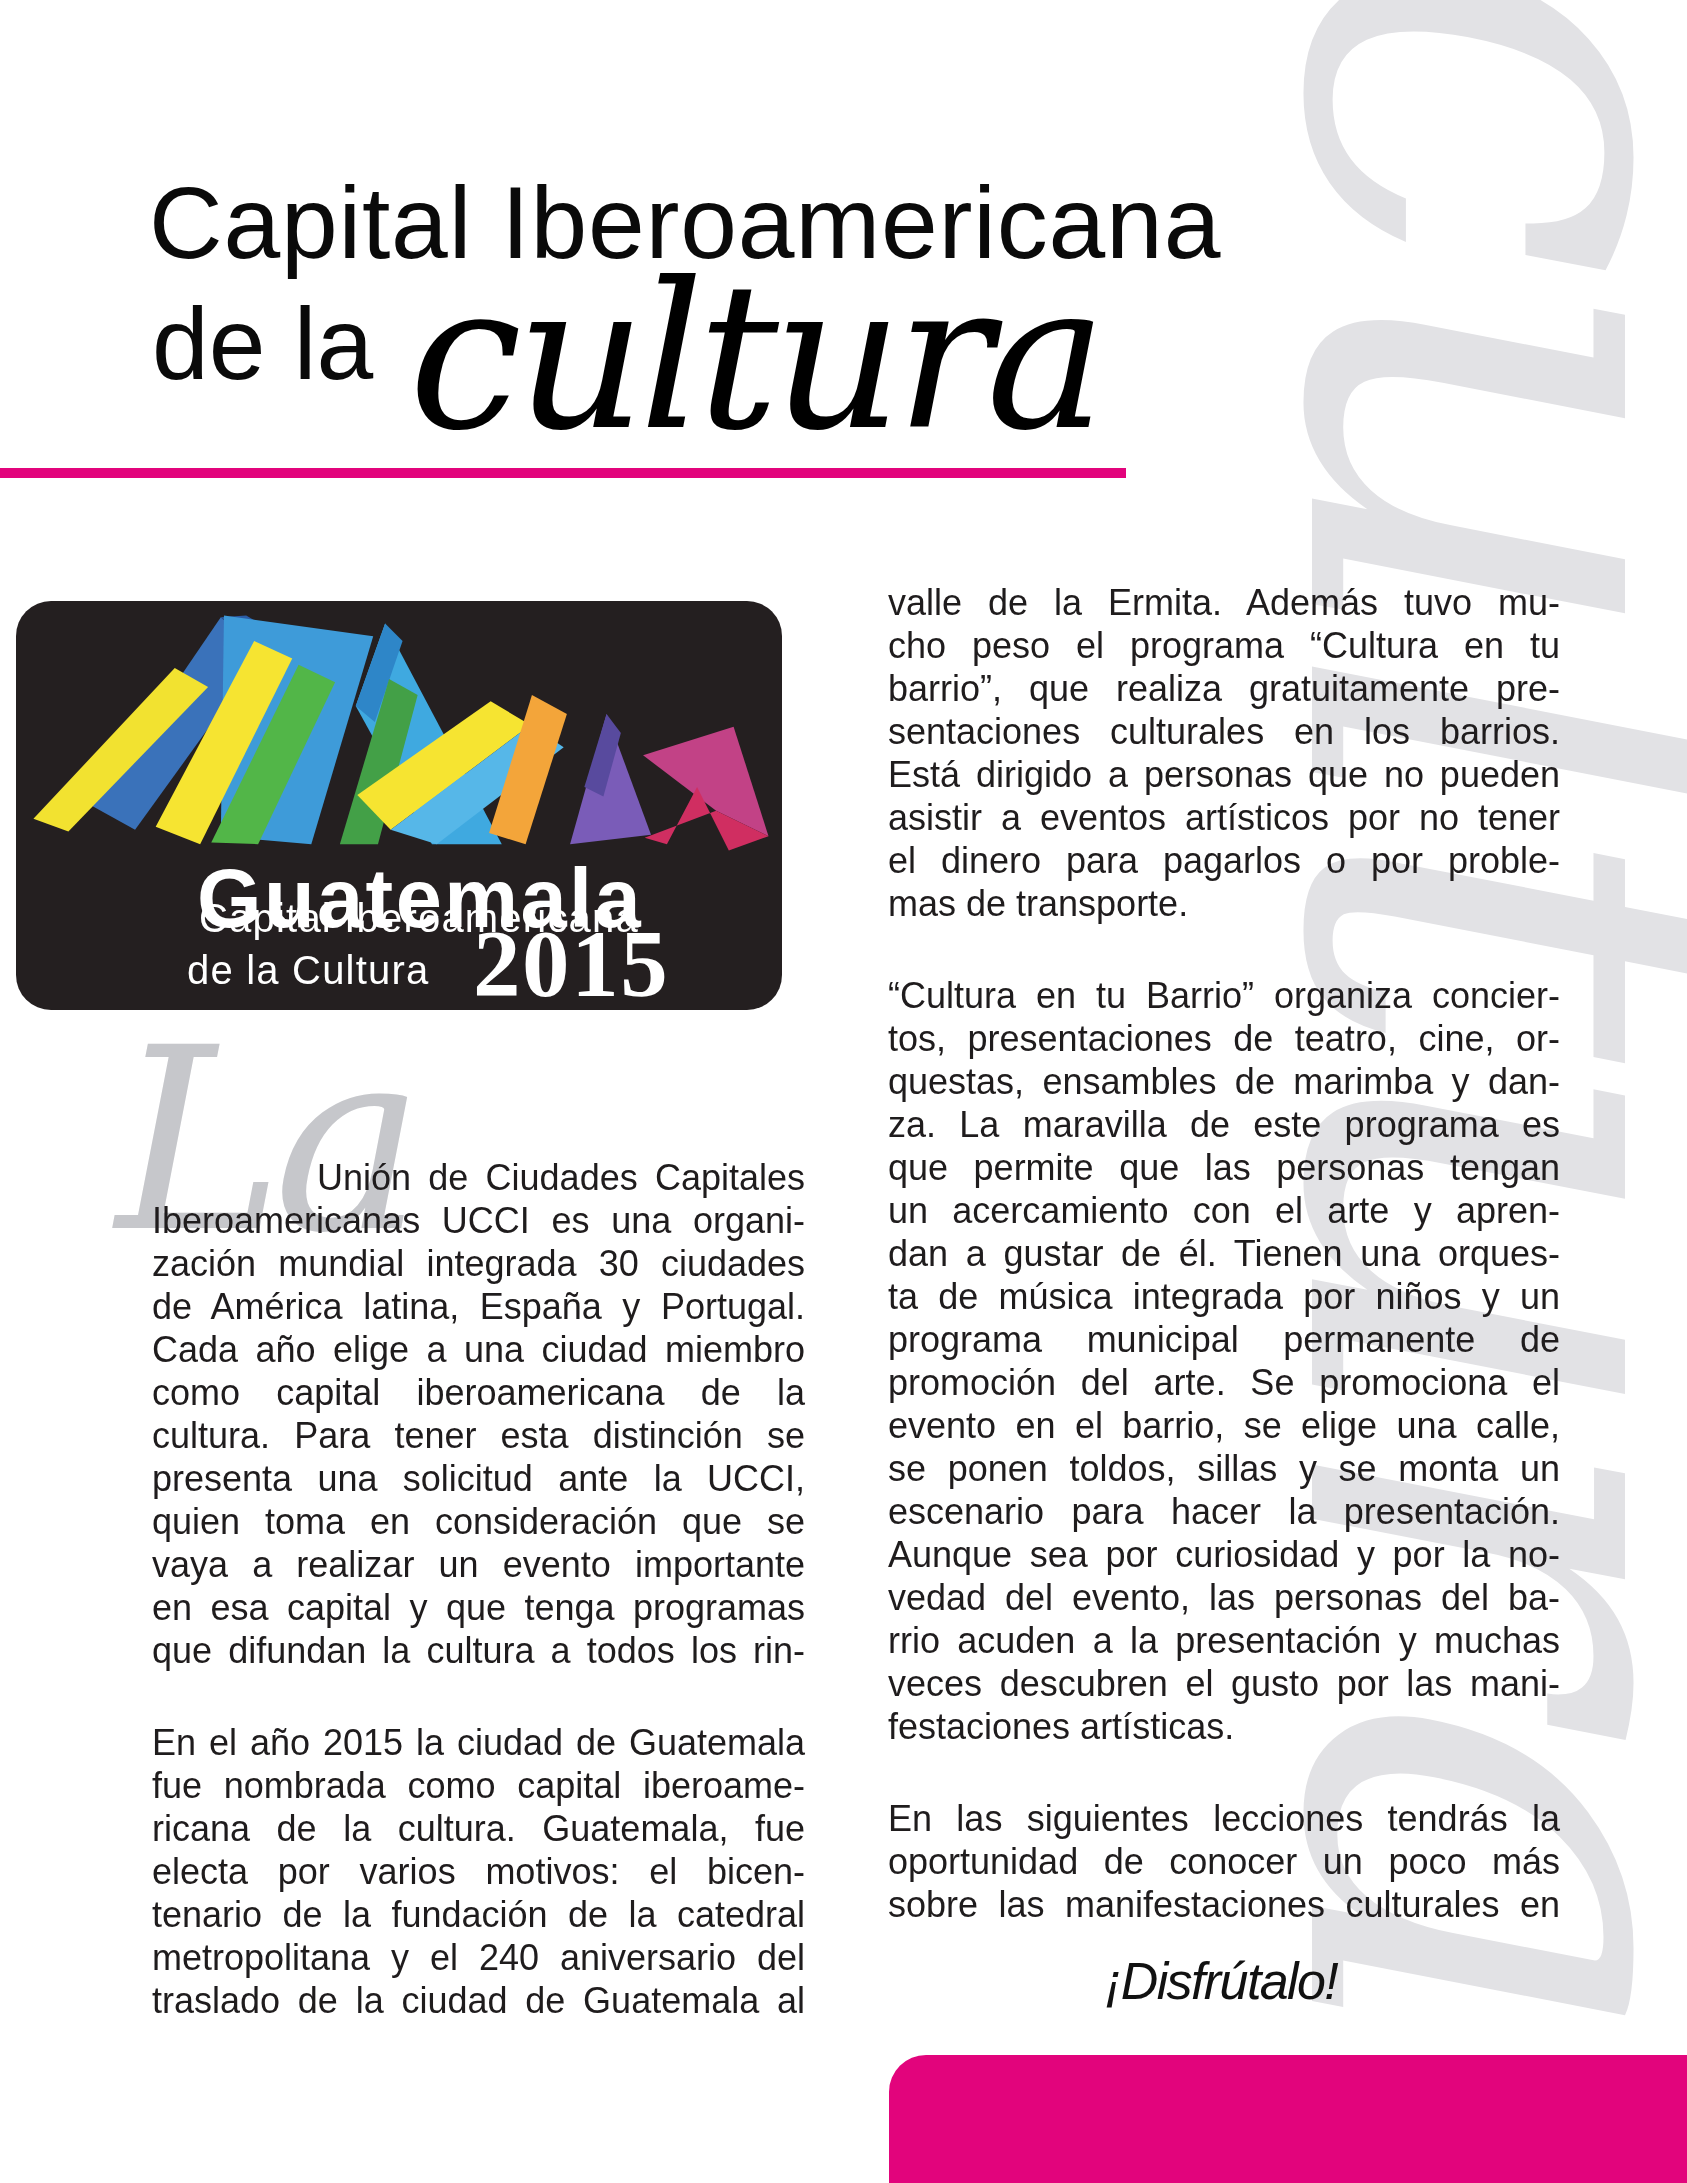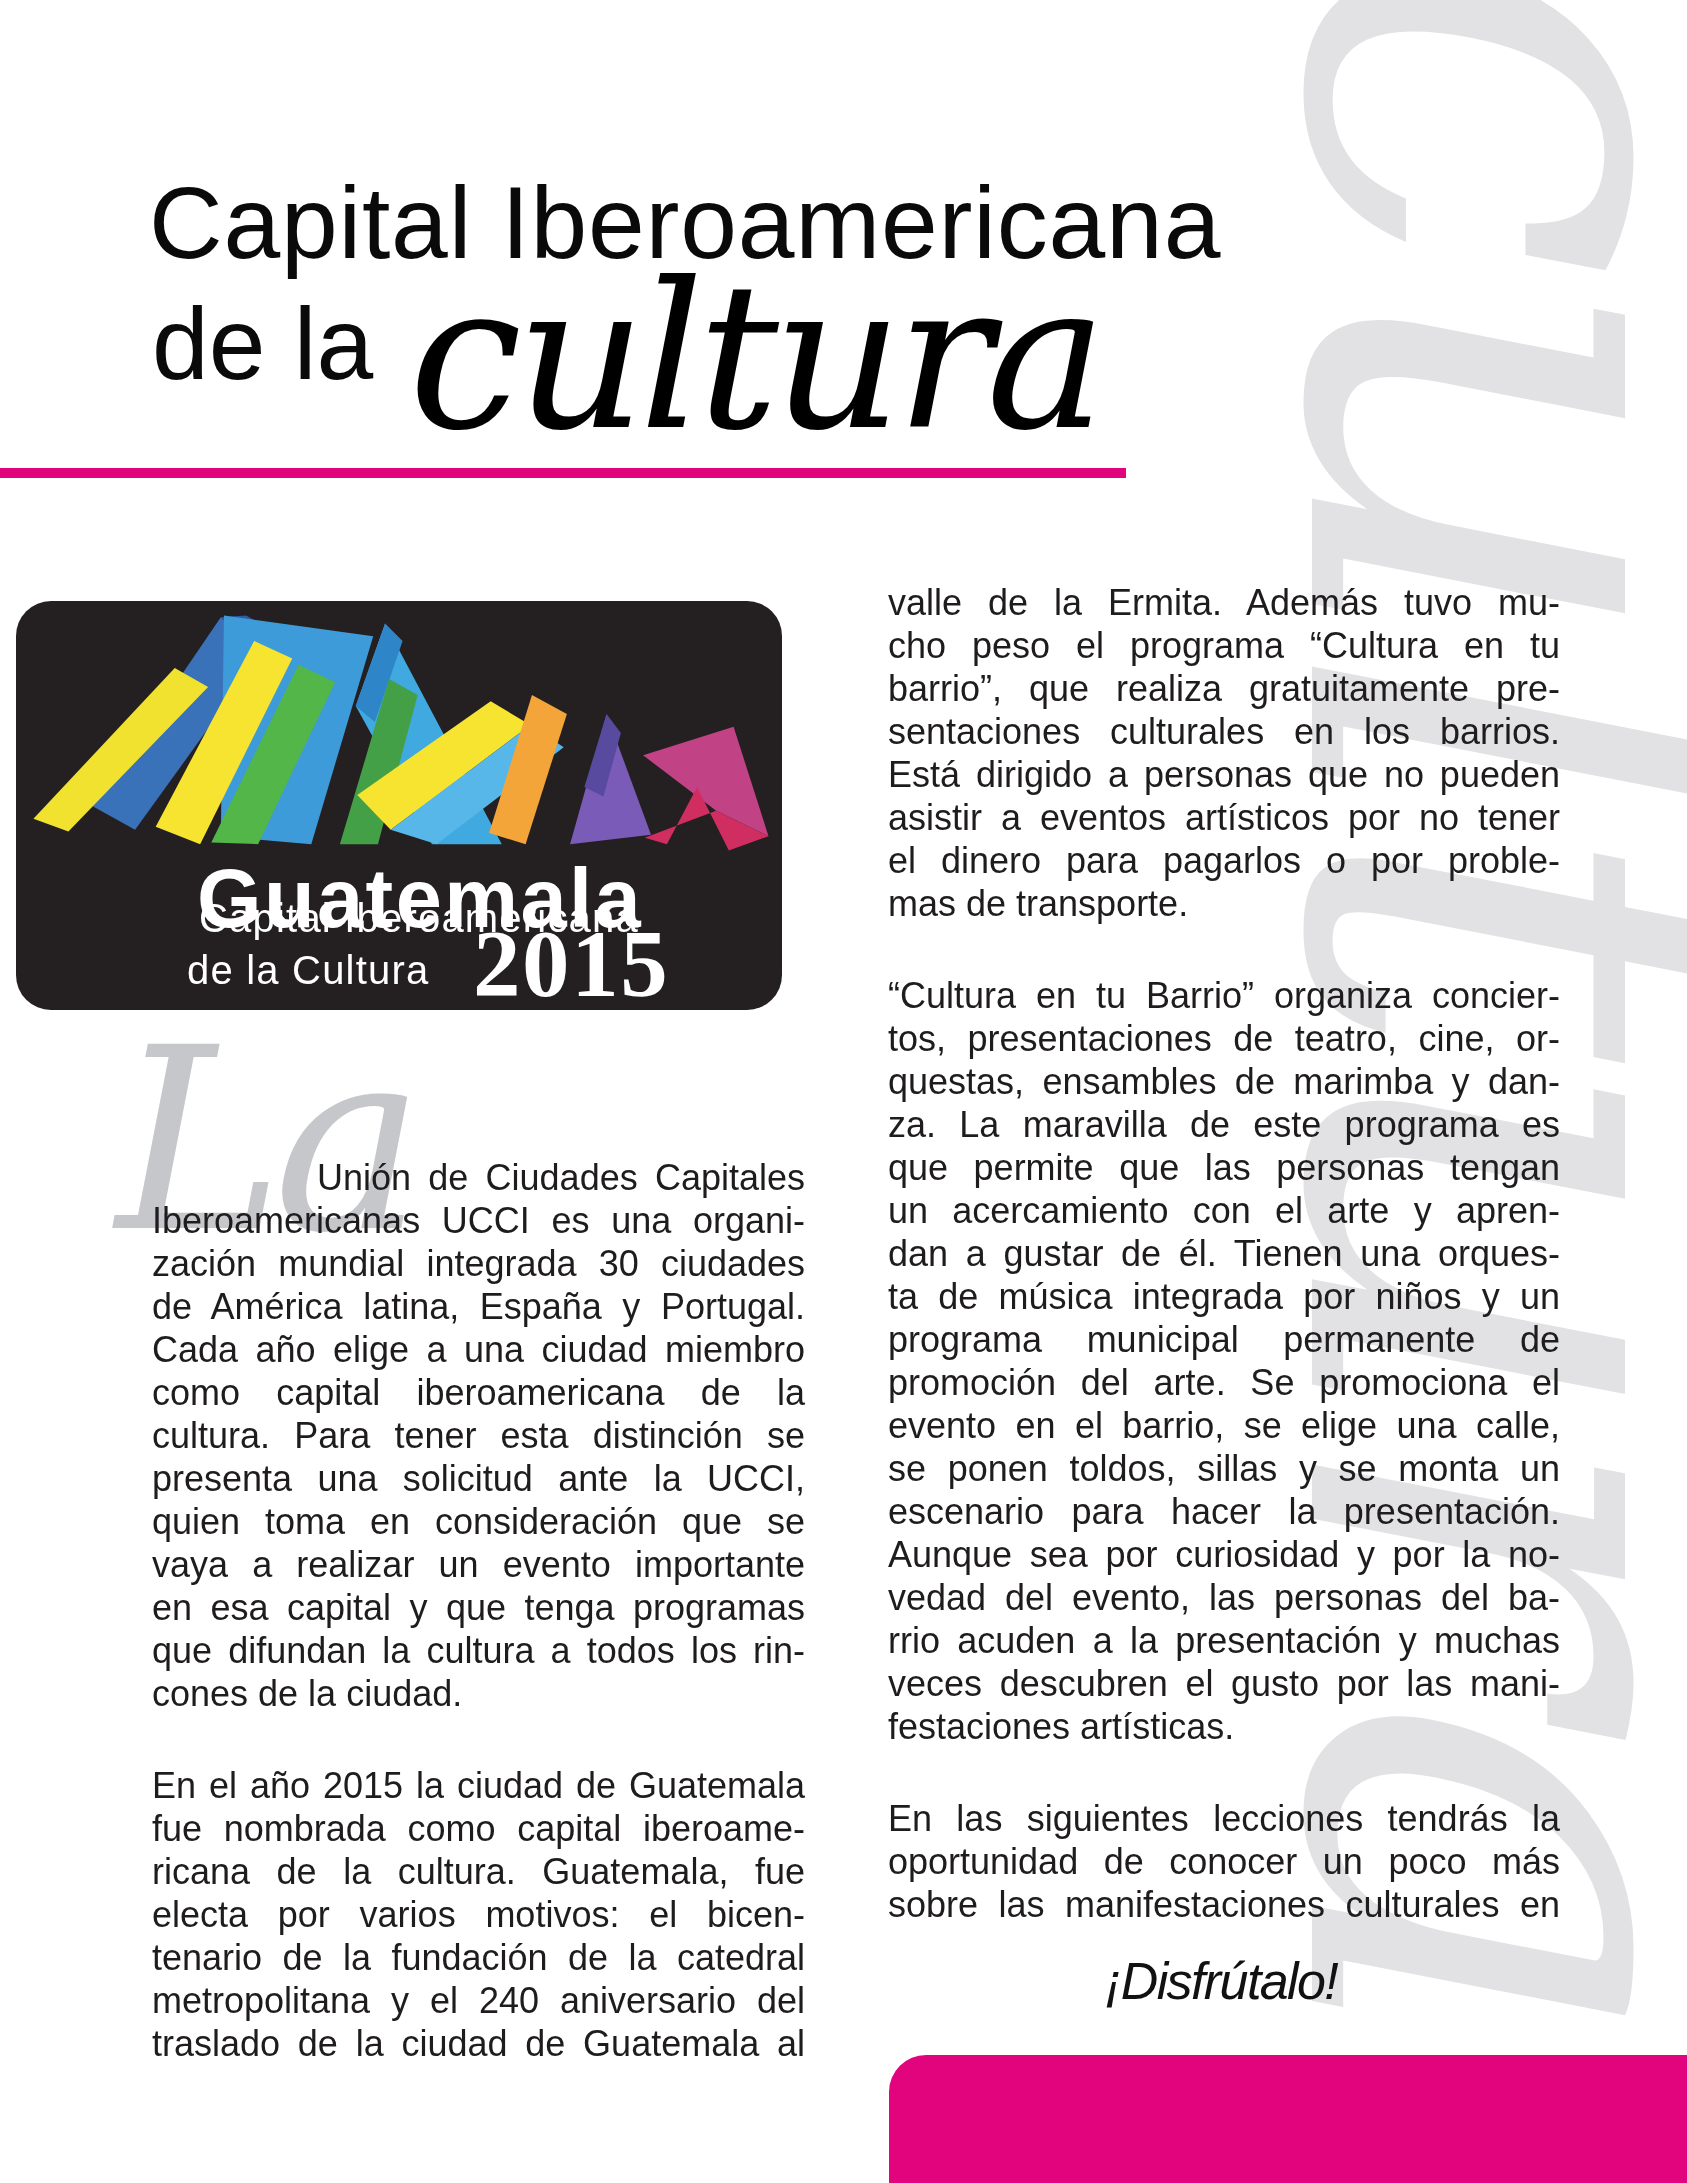--- a/index.html
+++ b/index.html
@@ -112,21 +112,20 @@
         <div class="tline">zación mundial integrada 30 ciudades</div>
         <div class="tline">de América latina, España  y Portugal.</div>
         <div class="tline">Cada año elige a una ciudad miembro</div>
         <div class="tline">como capital iberoamericana de la</div>
         <div class="tline">cultura. Para tener esta distinción se</div>
         <div class="tline">presenta una solicitud ante la UCCI,</div>
         <div class="tline">quien toma en consideración que se</div>
         <div class="tline">vaya a realizar un evento importante</div>
         <div class="tline">en esa capital y que tenga programas</div>
         <div class="tline">que difundan la cultura a todos los rin-</div>
-        <div class="tline last">cones de la ciudad.</div>
       </div>
     <div class="para">
         <div class="tline">En el año 2015 la ciudad de Guatemala</div>
         <div class="tline">fue nombrada como capital iberoame-</div>
         <div class="tline">ricana de la cultura. Guatemala, fue</div>
         <div class="tline">electa por varios motivos: el bicen-</div>
         <div class="tline">tenario de la fundación de la catedral</div>
         <div class="tline">metropolitana y el 240 aniversario del</div>
         <div class="tline">traslado de la ciudad de Guatemala al</div>
       </div>

